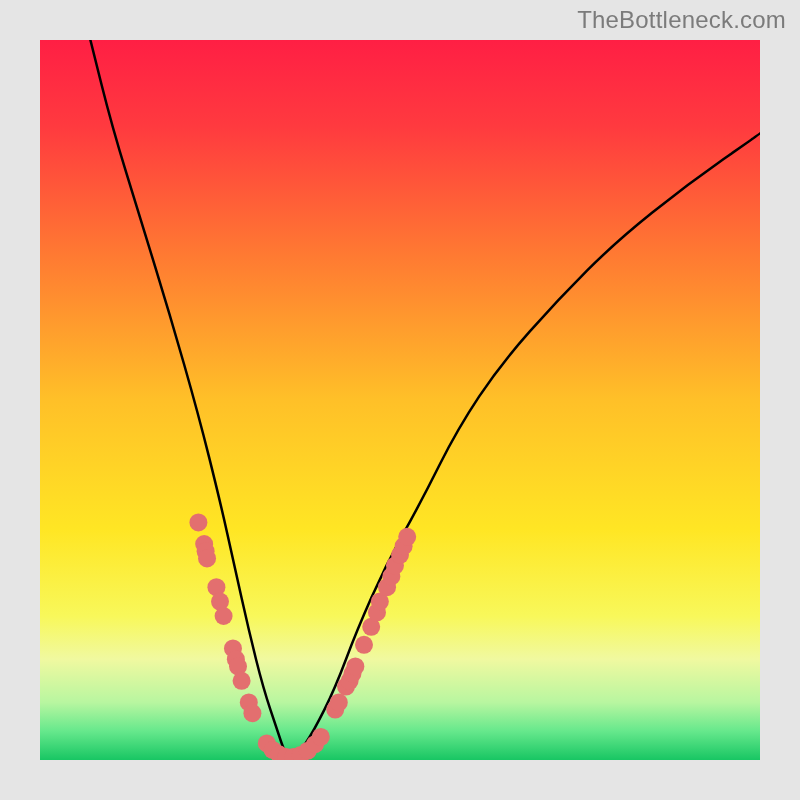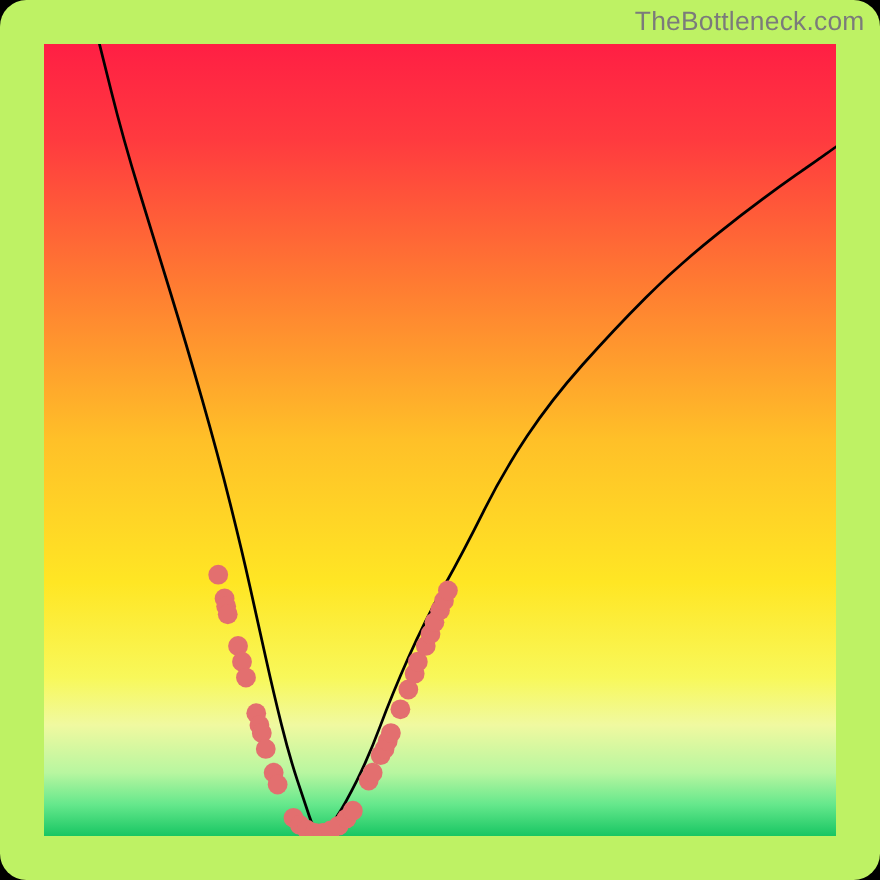--- a/index.html
+++ b/index.html
@@ -8,22 +8,21 @@
     width: 800px;
     height: 800px;
     background: #000;
     overflow: hidden;
     font-family: Arial, Helvetica, sans-serif;
   }
   .frame {
     position: absolute;
     left: 0; top: 0;
     width: 800px; height: 800px;
-    background: #bef264;
-    border-radius: 24px;
+    background: #e5e5e5;
   }
   .plot {
     position: absolute;
     left: 40px;
     top: 40px;
     width: 720px;
     height: 720px;
     overflow: hidden;
   }
   .watermark {

